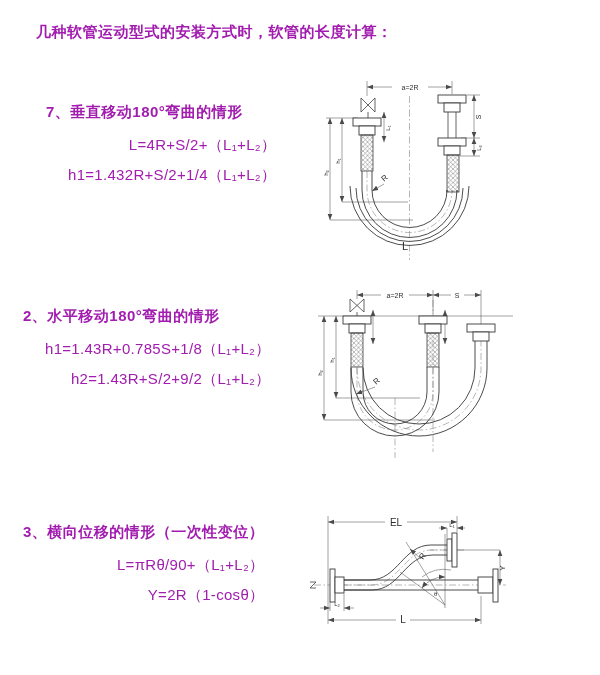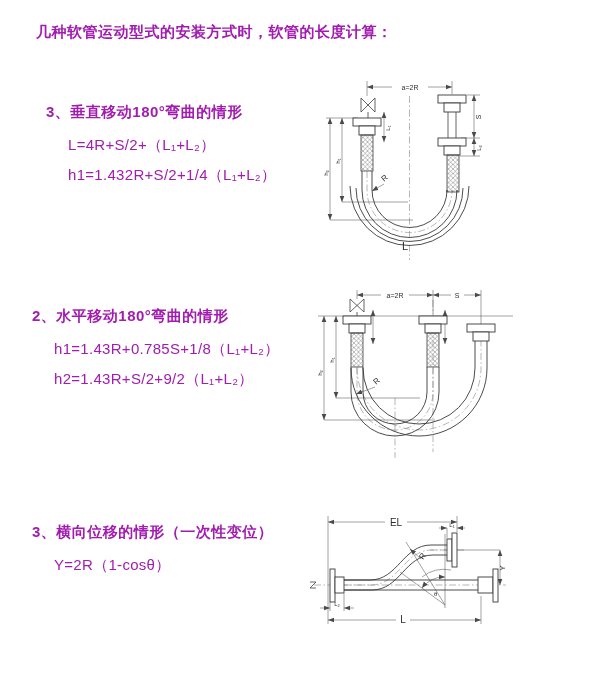--- a/index.html
+++ b/index.html
@@ -4,24 +4,24 @@
 <style>
   html,body { margin:0; padding:0; background:#ffffff; }
   .page {
     position:relative; width:600px; height:675px; background:#ffffff;
     font-family:"Liberation Sans", sans-serif; color:#a21caf; overflow:hidden;
   }
   .title {
     position:absolute; left:36px; top:23px;
     font-size:15px; font-weight:bold; letter-spacing:.5px; white-space:nowrap;
   }
-  .section { position:absolute; left:32px; white-space:nowrap; }
+  .section { position:absolute; left:23px; white-space:nowrap; }
   .section.s1 { left:46px; }
   .section .heading { font-size:15px; font-weight:bold; height:33px; letter-spacing:.5px; }
-  .section .formula { font-size:15px; height:30px; padding-left:22px; letter-spacing:.3px; }
+  .section .formula { font-size:15px; height:30px; padding-left:22px; letter-spacing:.3px;text-align:right; }
   .diag { position:absolute; }
   
   .ln { stroke:#3f3f3f; stroke-width:.8; fill:none; }
   .hs { stroke:#383838; stroke-width:.9; fill:none; }
   .dm { stroke:#565656; stroke-width:.55; fill:none; }
   .cl { stroke:#7a7a7a; stroke-width:.55; fill:none; stroke-dasharray:7 2.5 1.5 2.5; }
   .da { marker-start:url(#arr); marker-end:url(#arr); }
   .ae { marker-end:url(#arr); }
   .fl { fill:#ffffff; stroke:#383838; stroke-width:.9; }
   .br { fill:url(#braid); stroke:#3f3f3f; stroke-width:.8; }
@@ -43,33 +43,34 @@
       </marker>
       <pattern id="braid" width="4.5" height="4.5" patternUnits="userSpaceOnUse">
         <path d="M0,4.5 L4.5,0 M0,0 L4.5,4.5" stroke="#787878" stroke-width="0.5"></path>
       </pattern>
     </defs>
   </svg>
 
   <div class="title">几种软管运动型式的安装方式时，软管的长度计算：</div>
 
   <div class="section s1" style="top:103px">
-    <div class="heading">3、垂直移动180°弯曲的情形</div>
+    <div class="heading">7、垂直移动180°弯曲的情形</div>
     <div class="formula">L=4R+S/2+（L₁+L₂）</div>
     <div class="formula">h1=1.432R+S/2+1/4（L₁+L₂）</div>
   </div>
 
   <div class="section" style="top:307px">
     <div class="heading">2、水平移动180°弯曲的情形</div>
     <div class="formula">h1=1.43R+0.785S+1/8（L₁+L₂）</div>
     <div class="formula">h2=1.43R+S/2+9/2（L₁+L₂）</div>
   </div>
 
   <div class="section" style="top:523px">
     <div class="heading">3、横向位移的情形（一次性变位）</div>
+    <div class="formula">L=πRθ/90+（L₁+L₂）</div>
     <div class="formula">Y=2R（1-cosθ）</div>
   </div>
 
   <svg class="diag" style="left:300px; top:70px" width="290" height="195" viewBox="0 0 290 195">
     <g>
       <line class="cl" x1="109.5" y1="26" x2="109.5" y2="190"></line>
       <path class="cl" d="M67,101 L67,120 A42.5 42.5 0 0 0 152,120 L152,122"></path>
     </g>
     <g>
       <line class="dm" x1="67" y1="11" x2="67" y2="26"></line>

